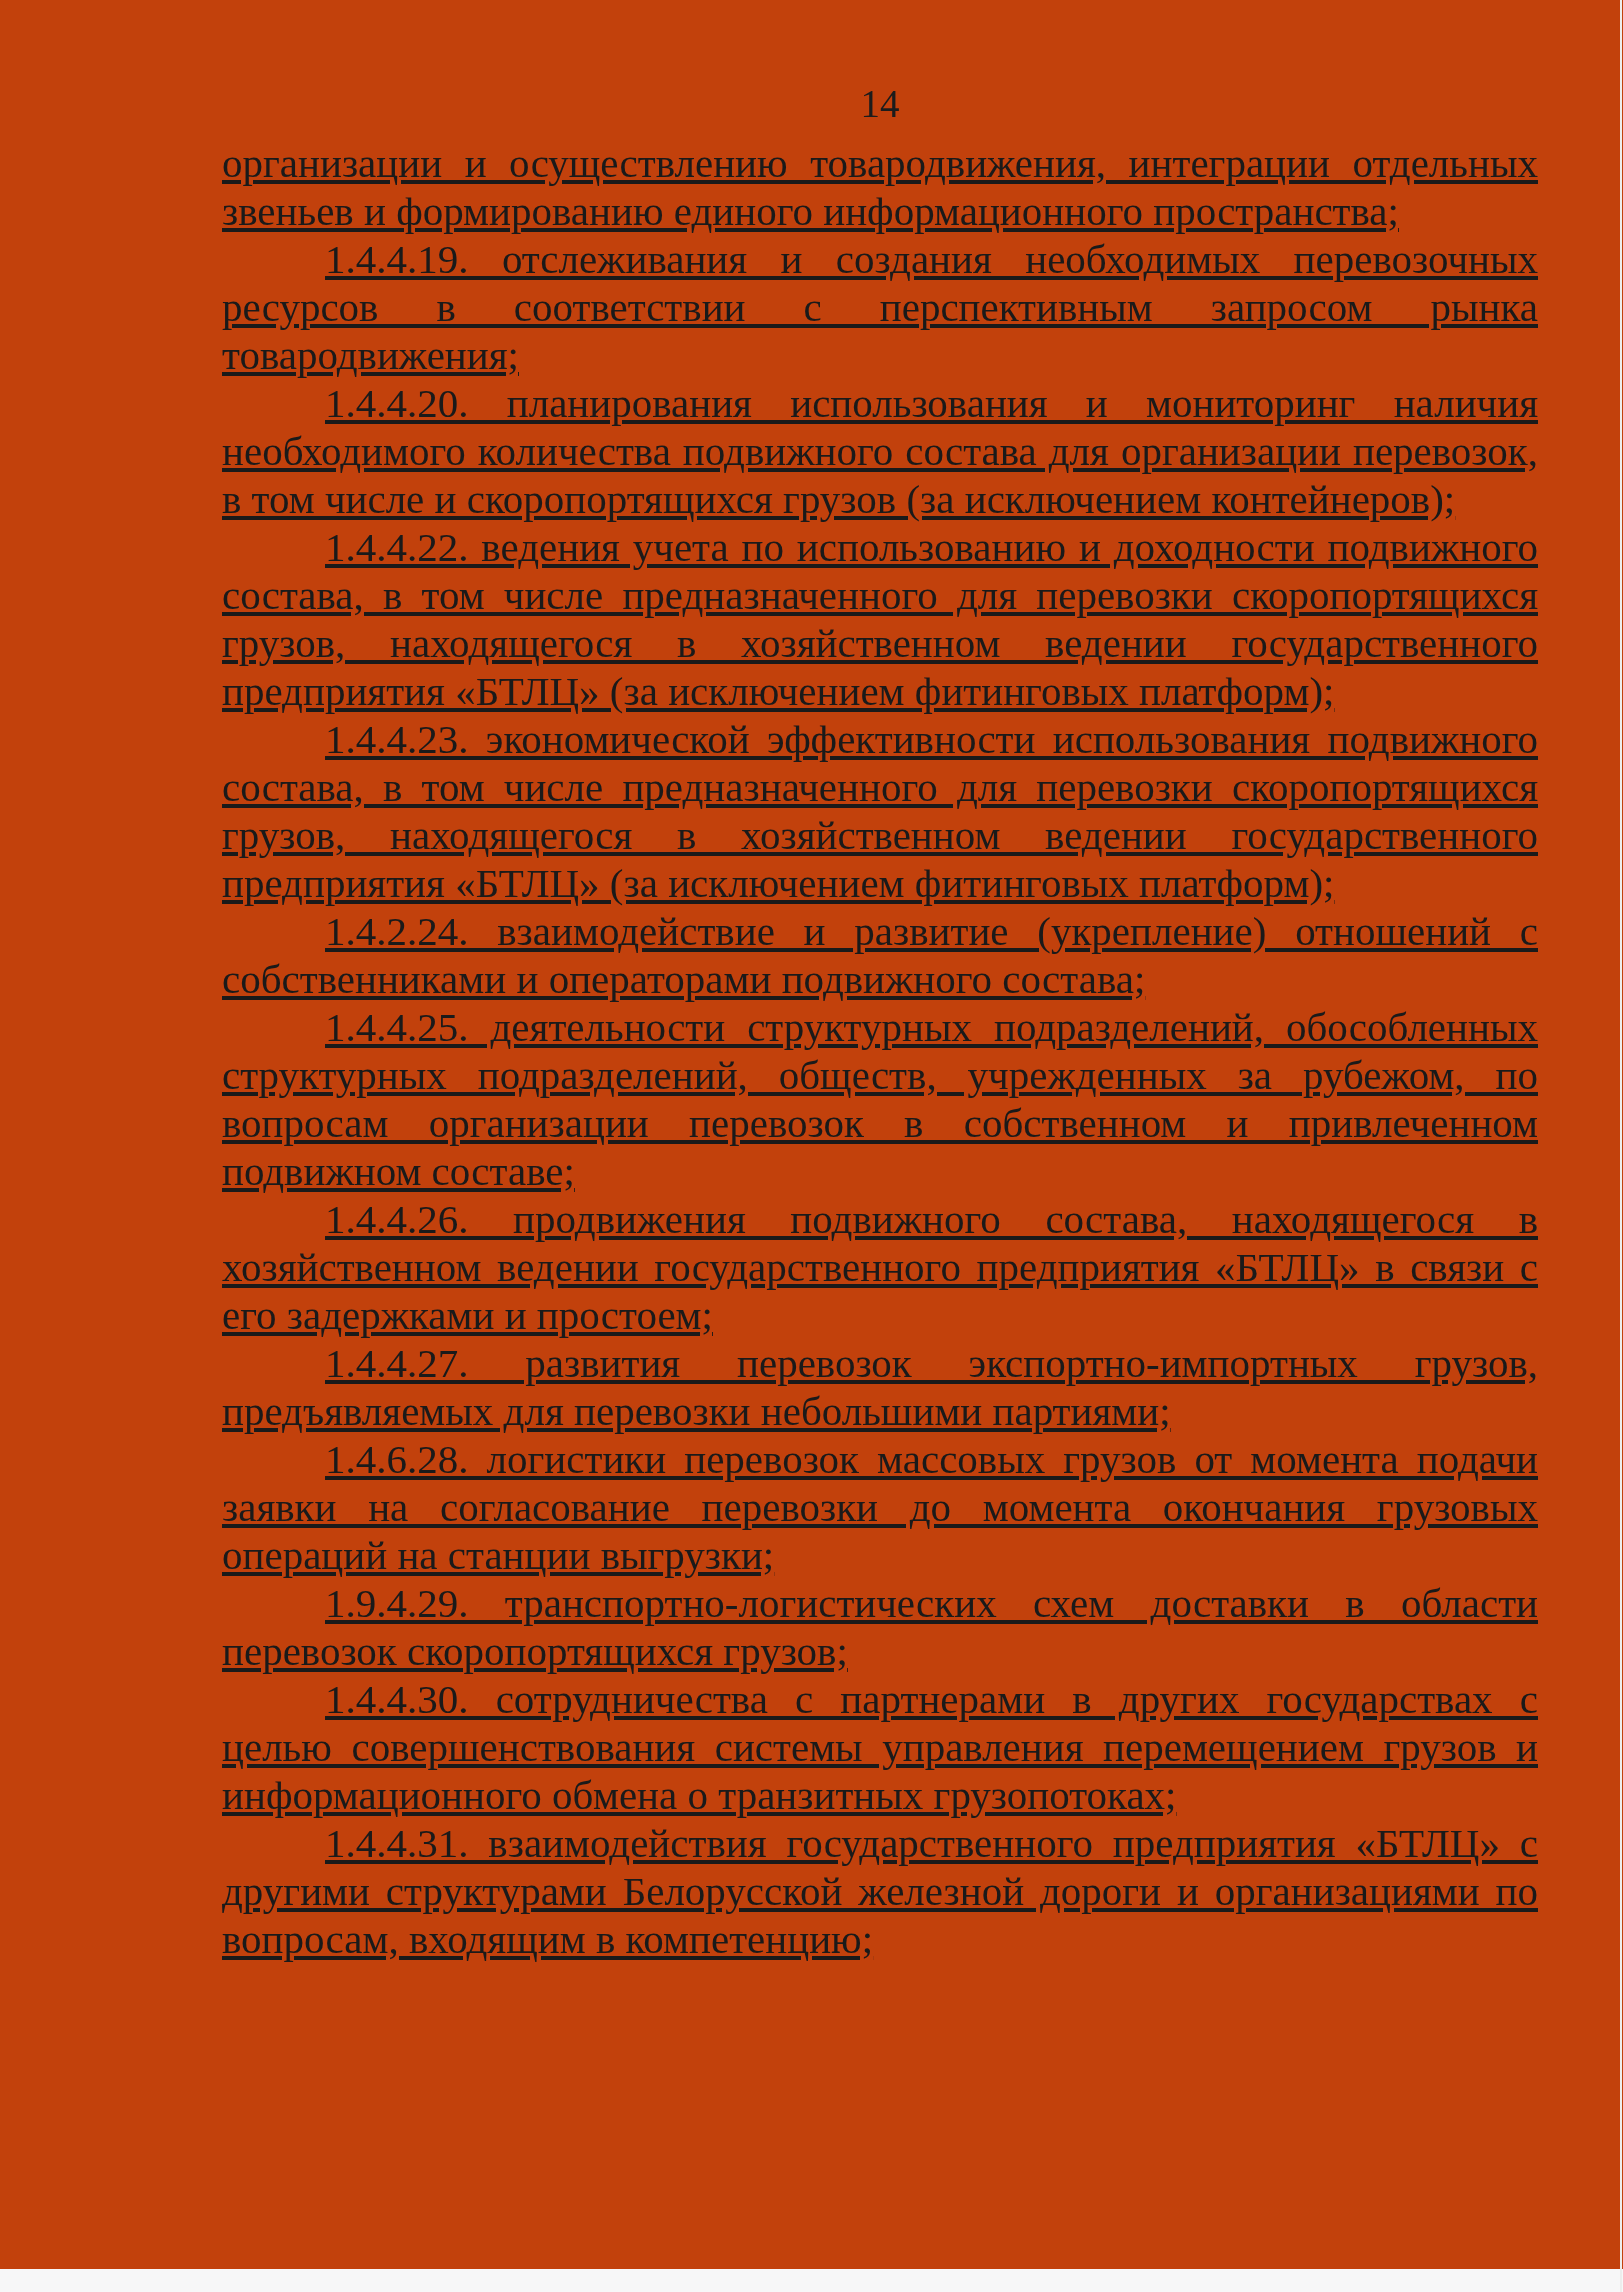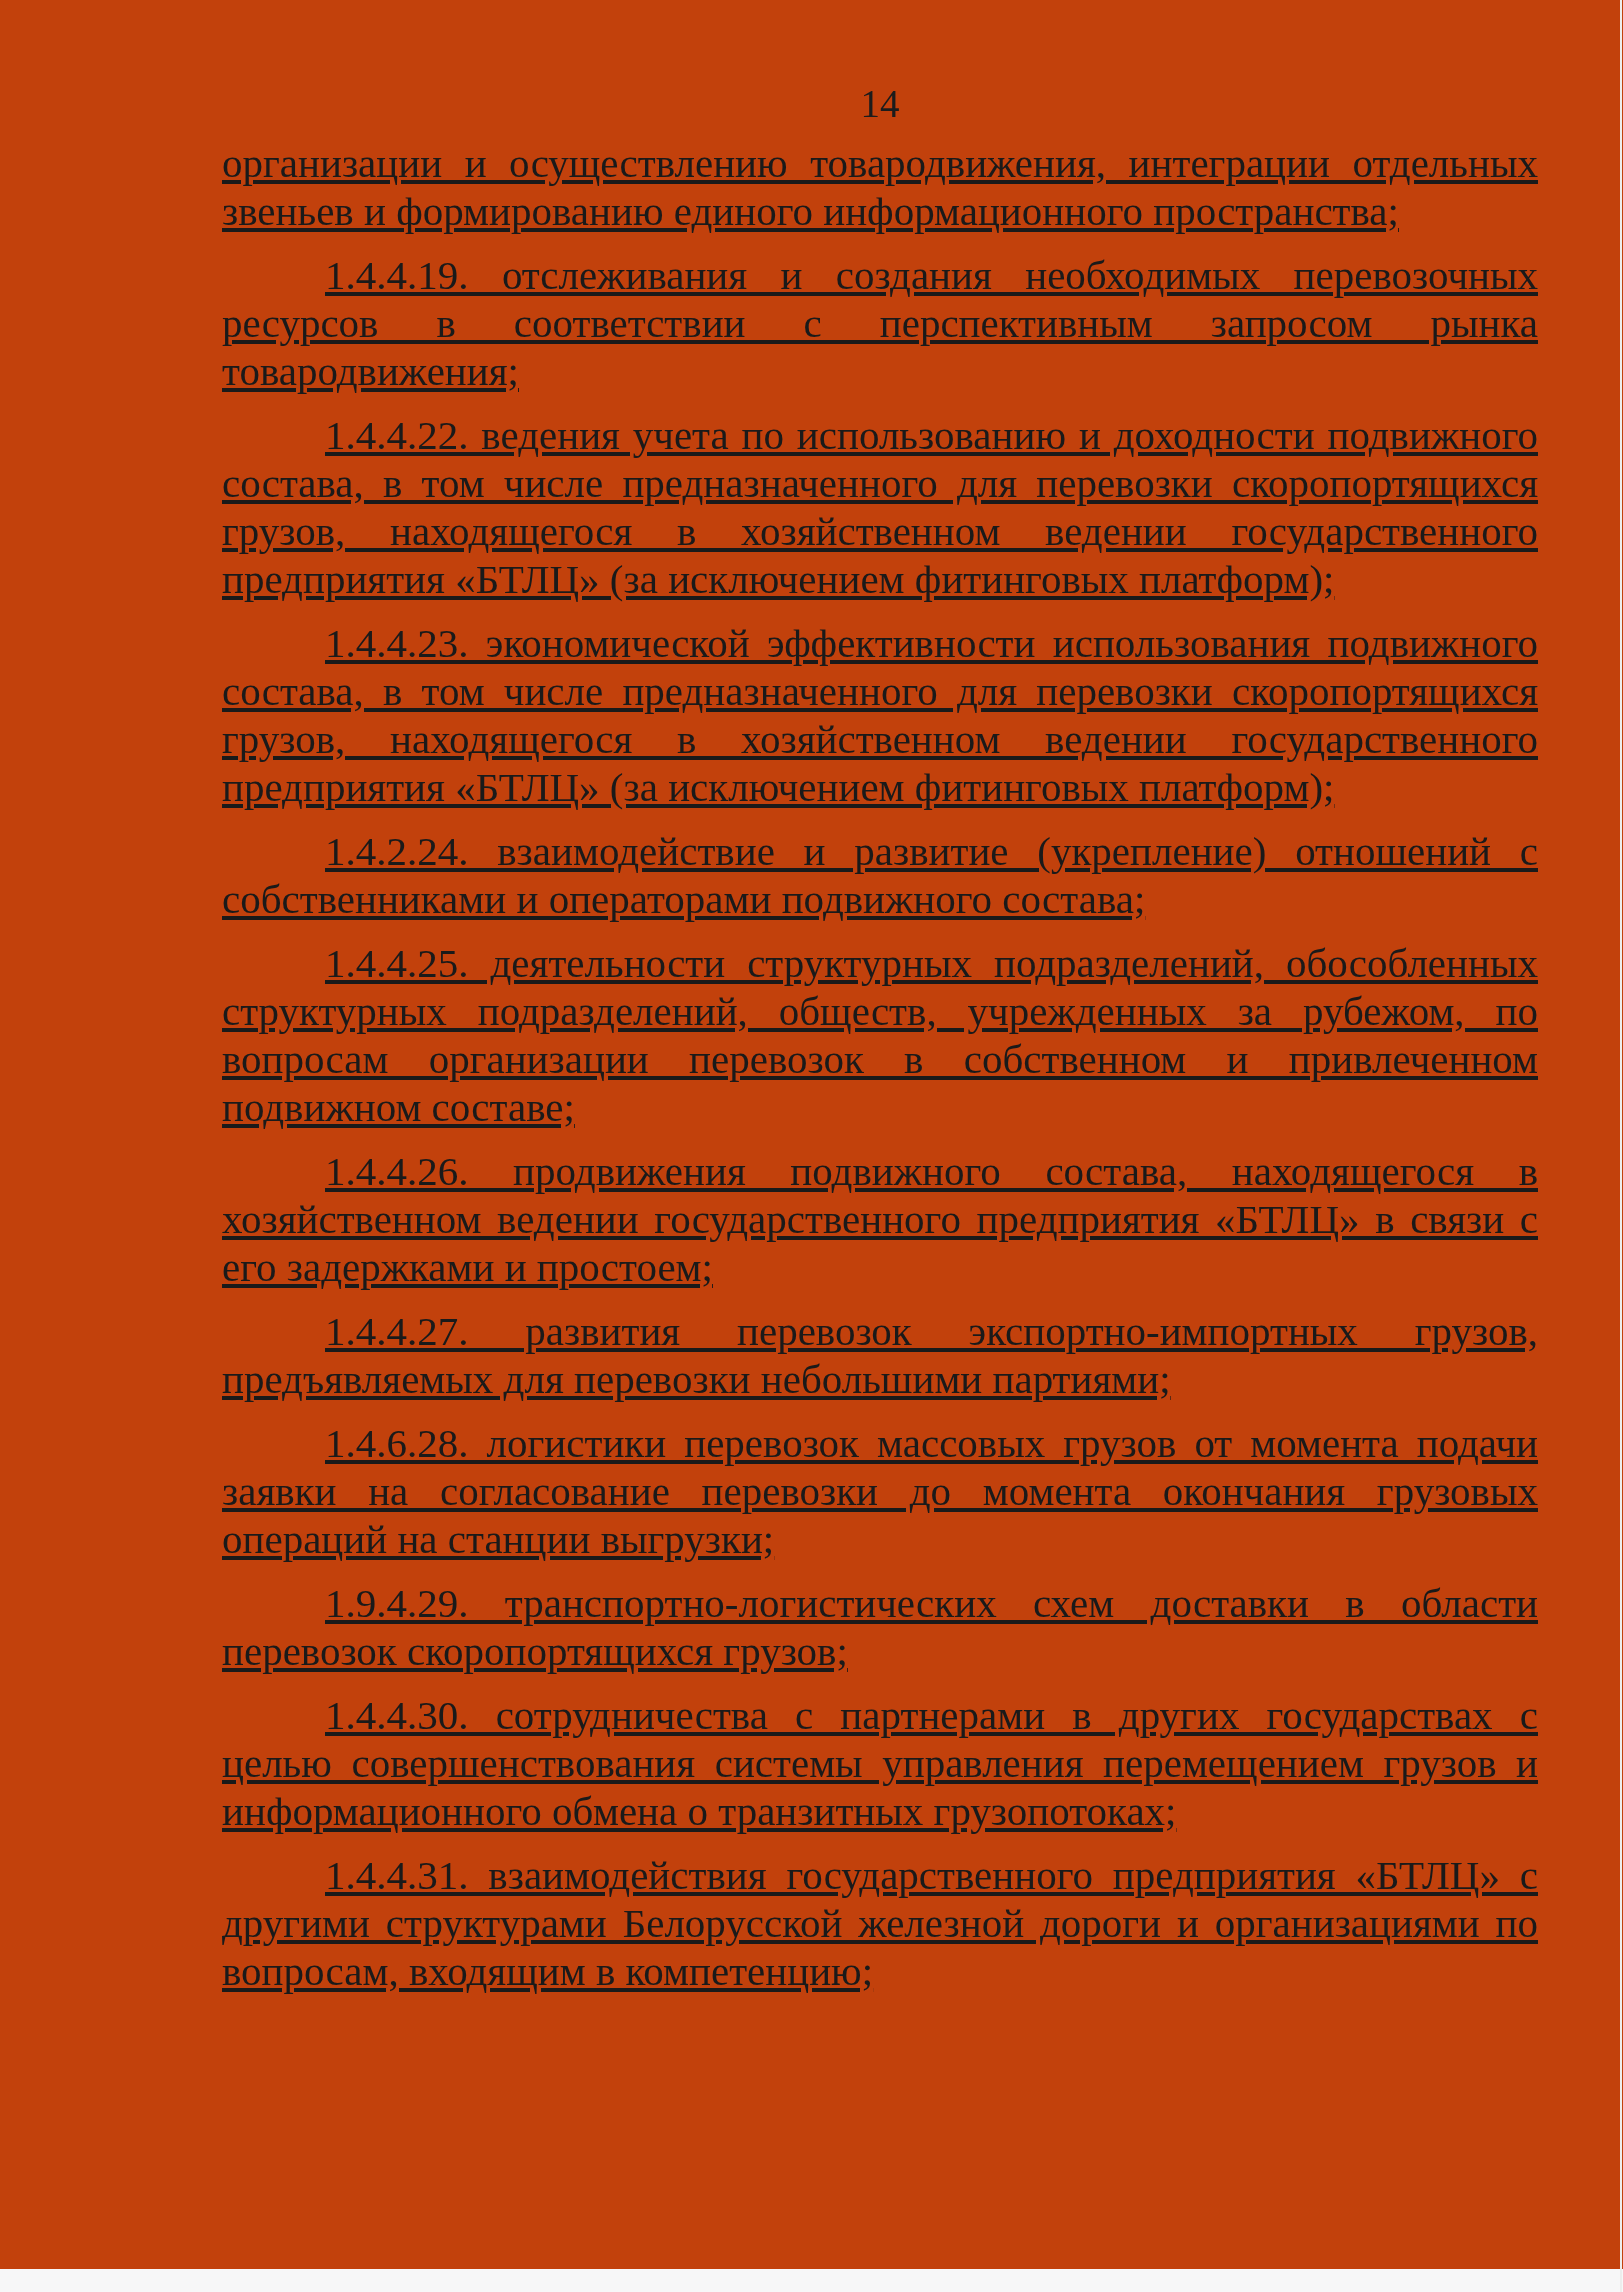--- a/index.html
+++ b/index.html
@@ -36,21 +36,20 @@
     text-align: justify;
     text-justify: inter-word;
     text-decoration: underline;
   }
   .text-block p {
     margin: 0;
     padding: 0;
   }
   .text-block p.indent {
     text-indent: 103px;
-    margin-top: 16px;
   }
   
   .scan-band-bottom {
     position: absolute;
     left: 0;
     top: 2269px;
     width: 100%;
     height: 23.5px;
     background: #f7f7f8;
   }
@@ -66,20 +65,21 @@
 </head>
 <body>
 
 <div class="page">
 
   <div class="page-number">14</div>
 
   <div class="text-block">
     <p>организации и осуществлению товародвижения, интеграции отдельных звеньев и формированию единого информационного пространства;</p>
     <p class="indent">1.4.4.19. отслеживания и создания необходимых перевозочных ресурсов в соответствии с перспективным запросом рынка товародвижения;</p>
+    <p class="indent">1.4.4.20. планирования использования и мониторинг наличия необходимого количества подвижного состава для организации перевозок, в том числе и скоропортящихся грузов (за исключением контейнеров);</p>
     <p class="indent">1.4.4.22. ведения учета по использованию и доходности подвижного состава, в том числе предназначенного для перевозки скоропортящихся грузов, находящегося в хозяйственном ведении государственного предприятия «БТЛЦ» (за исключением фитинговых платформ);</p>
     <p class="indent">1.4.4.23. экономической эффективности использования подвижного состава, в том числе предназначенного для перевозки скоропортящихся грузов, находящегося в хозяйственном ведении государственного предприятия «БТЛЦ» (за исключением фитинговых платформ);</p>
     <p class="indent">1.4.2.24. взаимодействие и развитие (укрепление) отношений с собственниками и операторами подвижного состава;</p>
     <p class="indent">1.4.4.25. деятельности структурных подразделений, обособленных структурных подразделений, обществ, учрежденных за рубежом, по вопросам организации перевозок в собственном и привлеченном подвижном составе;</p>
     <p class="indent">1.4.4.26. продвижения подвижного состава, находящегося в хозяйственном ведении государственного предприятия «БТЛЦ» в связи с его задержками и простоем;</p>
     <p class="indent">1.4.4.27. развития перевозок экспортно-импортных грузов, предъявляемых для перевозки небольшими партиями;</p>
     <p class="indent">1.4.6.28. логистики перевозок массовых грузов от момента подачи заявки на согласование перевозки до момента окончания грузовых операций на станции выгрузки;</p>
     <p class="indent">1.9.4.29. транспортно-логистических схем доставки в области перевозок скоропортящихся грузов;</p>
     <p class="indent">1.4.4.30. сотрудничества с партнерами в других государствах с целью совершенствования системы управления перемещением грузов и информационного обмена о транзитных грузопотоках;</p>
     <p class="indent">1.4.4.31. взаимодействия государственного предприятия «БТЛЦ» с другими структурами Белорусской железной дороги и организациями по вопросам, входящим в компетенцию;</p>

